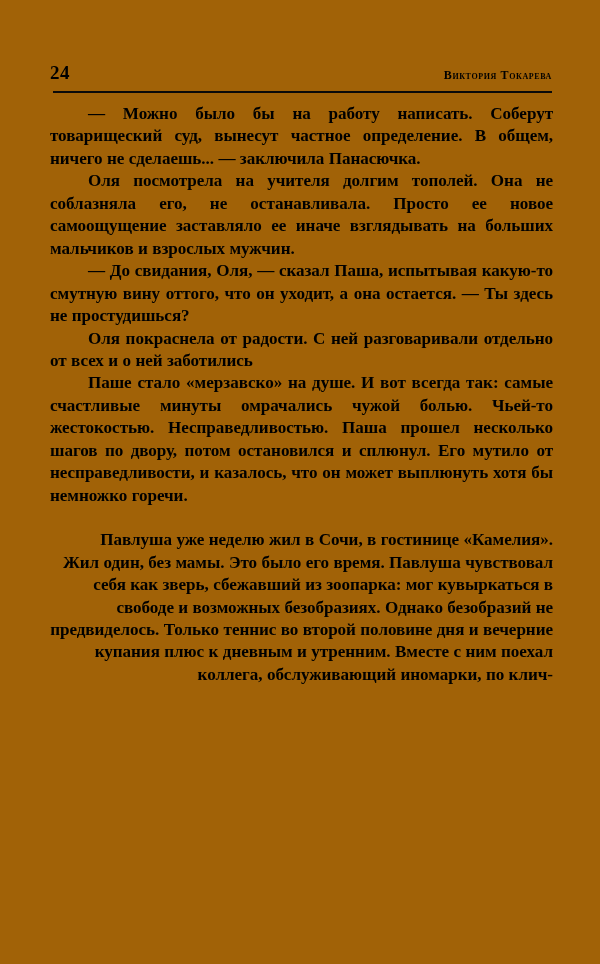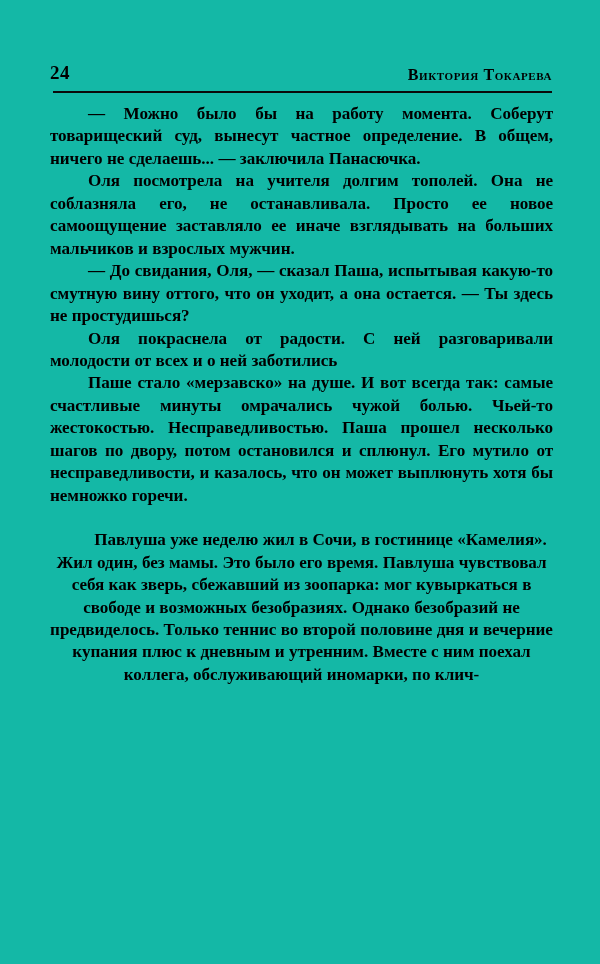--- a/index.html
+++ b/index.html
@@ -16,21 +16,21 @@
     color: #000000;
     -webkit-font-smoothing: none;
   }
 
   .page {
     position: absolute;
     left: 0;
     top: 0;
     width: 600px;
     height: 964px;
-    background: #14b8a6;
+    background: #a16207;
   }
 
   
   .running-head {
     position: absolute;
     left: 50px;
     top: 62px;
     width: 502px;
     height: 30px;
   }
@@ -40,21 +40,21 @@
     top: 0px;
     font-size: 19px;
     font-weight: bold;
     letter-spacing: 0.5px;
     line-height: 22px;
   }
   .author-name {
     position: absolute;
     right: 0px;
     top: 2px;
-    font-size: 16px;
+    font-size: 12px;
     font-weight: bold;
     font-variant: small-caps;
     text-transform: none;
     letter-spacing: 0.6px;
     line-height: 22px;
     white-space: nowrap;
   }
   .head-rule {
     position: absolute;
     left: 53px;
@@ -78,43 +78,43 @@
     text-align: justify;
     font-size: 17.1px;
     line-height: 22.45px;
     font-weight: bold;
     letter-spacing: -0.05px;
     word-spacing: 0.2px;
     -moz-font-feature-settings: "liga" 0;
     font-feature-settings: "liga" 0;
   }
   p.para:last-child {
-    text-align: center;
+    text-align: right;
   }
   .section-gap {
     height: 22px;
   }
 </style>
 </head>
 <body>
 
 <div class="page">
 
   <div class="running-head">
     <div class="folio">24</div>
     <div class="author-name">Виктория Токарева</div>
   </div>
 
   <div class="head-rule"></div>
 
   <div class="text-block">
-    <p class="para">— Можно было бы на работу момента. Соберут товарищеский суд, вынесут частное определение. В общем, ничего не сделаешь... — заключила Панасючка.</p>
+    <p class="para">— Можно было бы на работу написать. Соберут товарищеский суд, вынесут частное определение. В общем, ничего не сделаешь... — заключила Панасючка.</p>
     <p class="para">Оля посмотрела на учителя долгим тополей. Она не соблазняла его, не останавливала. Просто ее новое самоощущение заставляло ее иначе взглядывать на больших мальчиков и взрослых мужчин.</p>
     <p class="para">— До свидания, Оля, — сказал Паша, испытывая какую-то смутную вину оттого, что он уходит, а она остается. — Ты здесь не простудишься?</p>
-    <p class="para">Оля покраснела от радости. С ней разговаривали молодости от всех и о ней заботились</p>
+    <p class="para">Оля покраснела от радости. С ней разговаривали отдельно от всех и о ней заботились</p>
     <p class="para">Паше стало «мерзавско» на душе. И вот всегда так: самые счастливые минуты омрачались чужой болью. Чьей-то жестокостью. Несправедливостью. Паша прошел несколько шагов по двору, потом остановился и сплюнул. Его мутило от несправедливости, и казалось, что он может выплюнуть хотя бы немножко горечи.</p>
 
     <div class="section-gap"></div>
 
     <p class="para">Павлуша уже неделю жил в Сочи, в гостинице «Камелия». Жил один, без мамы. Это было его время. Павлуша чувствовал себя как зверь, сбежавший из зоопарка: мог кувыркаться в свободе и возможных безобразиях. Однако безобразий не предвиделось. Только теннис во второй половине дня и вечерние купания плюс к дневным и утренним. Вместе с ним поехал коллега, обслуживающий иномарки, по клич-</p>
   </div>
 
 </div>
 
 </body></html>

